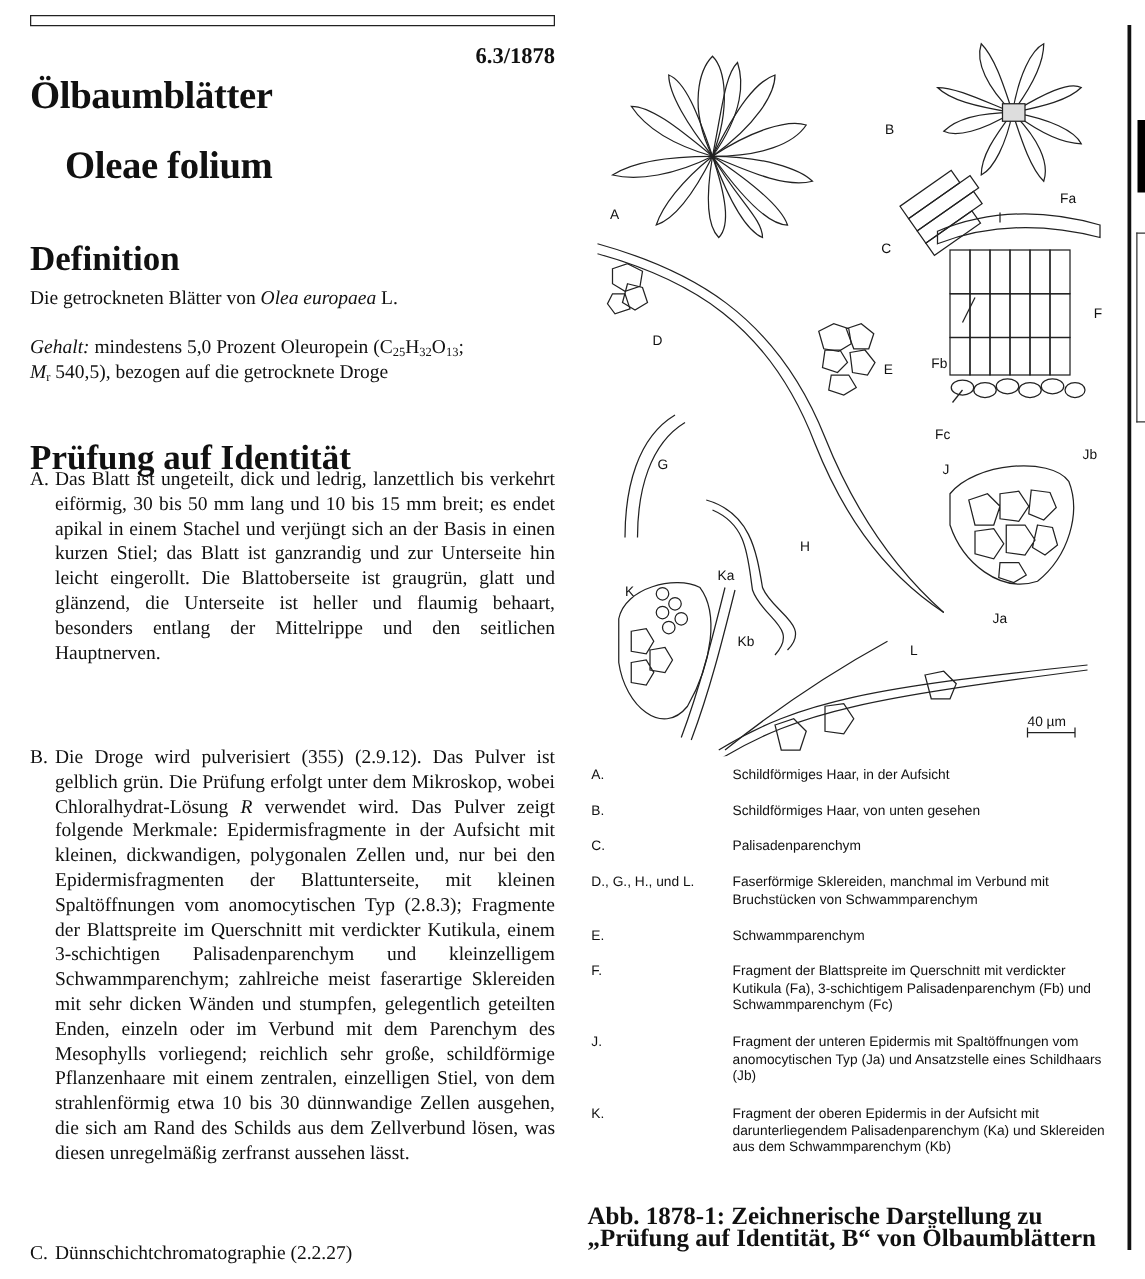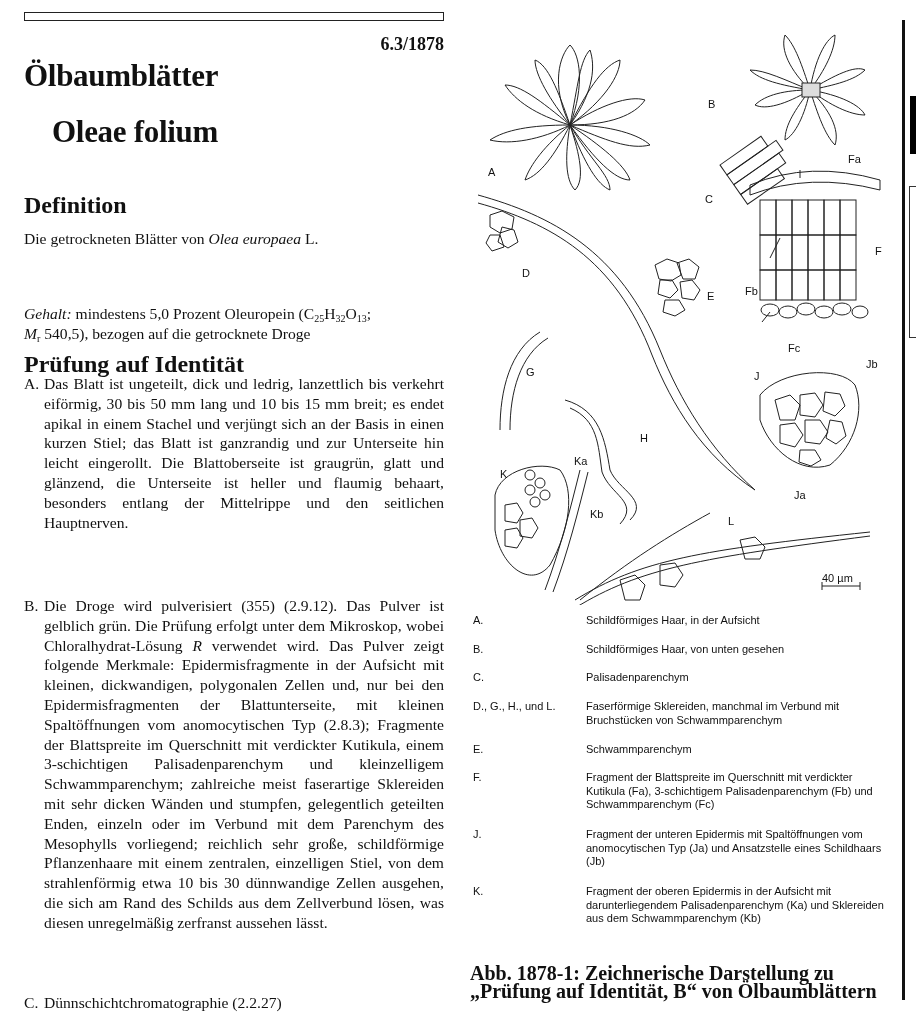--- a/index.html
+++ b/index.html
@@ -3,27 +3,27 @@
 <meta charset="utf-8">
 <style>
   html, body { margin: 0; padding: 0; background: #ffffff; }
   body { width: 916px; height: 1023px; position: relative; overflow: hidden; color: #111; font-family: "Liberation Serif", serif; }
 
   .top-rule { position: absolute; left: 24px; top: 12px; width: 420px; height: 9px; border: 1px solid #222; box-sizing: border-box; }
   .monograph-number { position: absolute; right: 472px; top: 34px; font-weight: bold; font-size: 18px; font-family: "Liberation Serif", serif; }
   .title-de { position: absolute; left: 24px; top: 58px; font-weight: bold; font-size: 31px; letter-spacing: -0.3px; }
   .title-la { position: absolute; left: 24px; top: 114px; font-weight: bold; font-size: 31px; letter-spacing: -0.3px; margin-left: 28px; }
 
-  .h2 { position: absolute; left: 24px; font-weight: bold; font-size: 24px; }
+  .h2 { position: absolute; left: 24px; font-weight: bold; font-size: 28px; }
   .h2.def { top: 192px; }
   .h2.id { top: 351px; }
 
   .p { position: absolute; left: 24px; width: 420px; font-size: 15.6px; line-height: 19.8px; }
   .p.def1 { top: 229px; }
-  .p.def2 { top: 268px; margin-top: 36px; }
+  .p.def2 { top: 268px; }
   sub { font-size: 10px; vertical-align: -3px; line-height: 0; }
 
   .item { position: absolute; left: 24px; width: 420px; font-size: 15.6px; line-height: 19.8px; text-align: justify; }
   .item .lbl { position: absolute; left: 0; top: 0; width: 20px; }
   .item .txt { margin-left: 20px; display: block; }
   .item.a { top: 374px; }
   .item.b { top: 596px; }
   .item.c { top: 993px; }
 
   .figure { position: absolute; left: 470px; top: 20px; width: 420px; height: 585px; }
@@ -186,21 +186,21 @@
     </g>
   </svg>
   <span class="fig-label" style="left:18px;top:146px;">A</span>
   <span class="fig-label" style="left:238px;top:78px;">B</span>
   <span class="fig-label" style="left:235px;top:173px;">C</span>
   <span class="fig-label" style="left:52px;top:247px;">D</span>
   <span class="fig-label" style="left:237px;top:270px;">E</span>
   <span class="fig-label" style="left:405px;top:225px;">F</span>
   <span class="fig-label" style="left:378px;top:133px;">Fa</span>
   <span class="fig-label" style="left:275px;top:265px;">Fb</span>
-  <span class="fig-label" style="left:278px;top:322px;margin-left:40px;">Fc</span>
+  <span class="fig-label" style="left:278px;top:322px;">Fc</span>
   <span class="fig-label" style="left:56px;top:346px;">G</span>
   <span class="fig-label" style="left:170px;top:412px;">H</span>
   <span class="fig-label" style="left:284px;top:350px;">J</span>
   <span class="fig-label" style="left:324px;top:469px;">Ja</span>
   <span class="fig-label" style="left:396px;top:338px;">Jb</span>
   <span class="fig-label" style="left:30px;top:448px;">K</span>
   <span class="fig-label" style="left:104px;top:435px;">Ka</span>
   <span class="fig-label" style="left:120px;top:488px;">Kb</span>
   <span class="fig-label" style="left:258px;top:495px;">L</span>
   <span class="fig-label" style="left:352px;top:552px;">40 µm</span>

